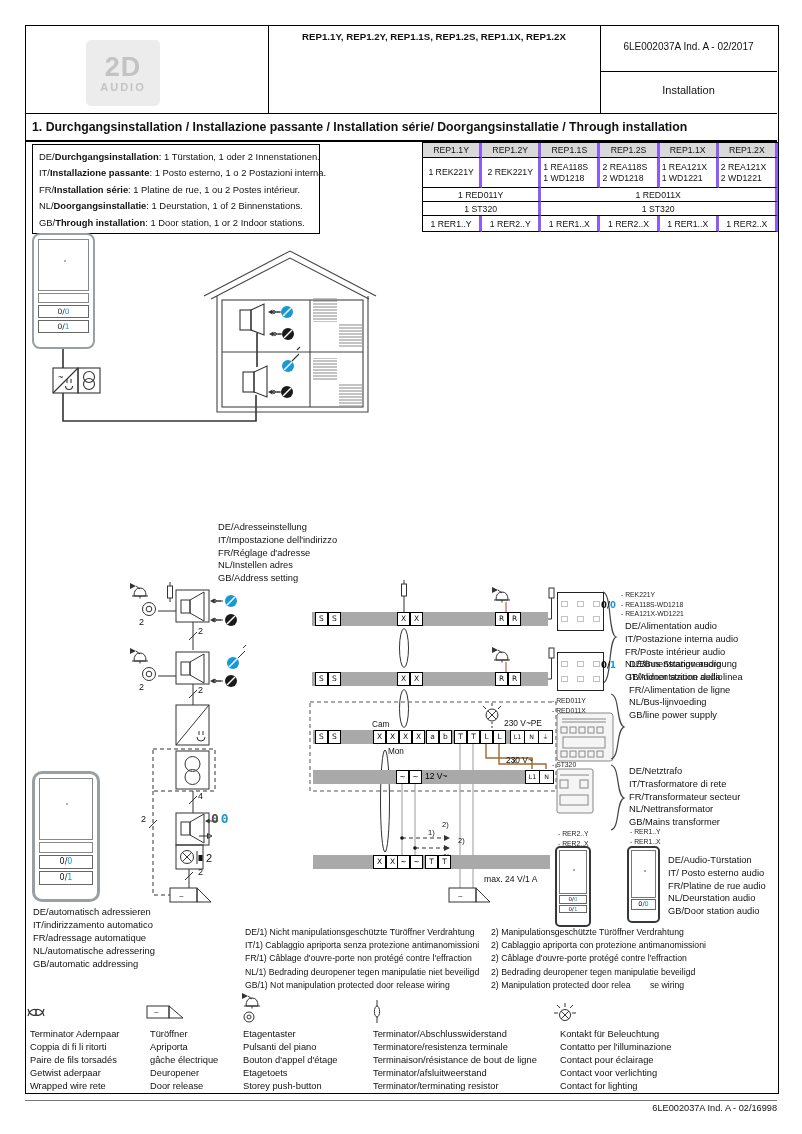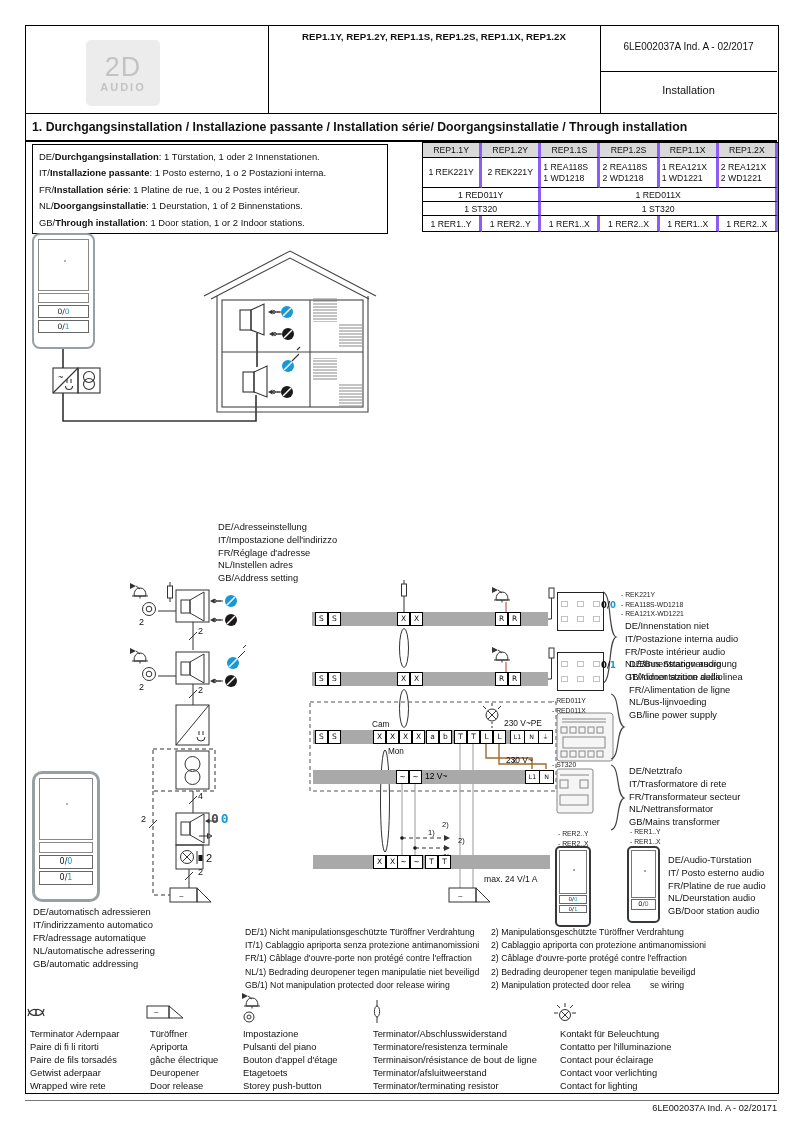--- a/index.html
+++ b/index.html
@@ -7,29 +7,29 @@
         font-family:"Liberation Sans",sans-serif;overflow:hidden}
   .bold{font-weight:bold}
   .blu{color:#1899d2}
   svg.art{position:absolute;left:0;top:0;pointer-events:none}
   svg.art text{font-family:"Liberation Sans",sans-serif;fill:#111;stroke:none}
   
   .ln{position:absolute;background:#000}
   
   .logo{position:absolute;left:86px;top:40px;width:74px;height:66px;background:#ececec;border-radius:5px;
         display:flex;flex-direction:column;align-items:center;justify-content:center;color:#c3c3c3}
-  .logo .l1{font-size:27px;font-weight:normal;line-height:27px;letter-spacing:1px}
+  .logo .l1{font-size:27px;font-weight:bold;line-height:27px;letter-spacing:1px}
   .logo .l2{font-size:11px;font-weight:bold;letter-spacing:2px}
   .hmodels{position:absolute;left:268px;top:31px;width:332px;text-align:center;font-size:9.7px;font-weight:bold}
   .hdesc{position:absolute;left:268px;top:47px;width:332px;text-align:center;font-size:9.4px;font-weight:bold;line-height:12.6px}
   .href1{position:absolute;left:600px;top:41px;width:177px;text-align:center;font-size:10px}
   .href2{position:absolute;left:600px;top:84px;width:177px;text-align:center;font-size:11px}
   .stitle{position:absolute;left:32px;top:120px;font-size:12.3px;font-weight:bold;white-space:nowrap}
   
-  .intro{position:absolute;left:32px;top:144px;width:356px;height:90px;border:1.2px solid #000;
+  .intro{position:absolute;left:32px;top:144px;width:288px;height:90px;border:1.2px solid #000;
          font-size:9.4px;line-height:16.4px;padding:4px 12px 0 6px;box-sizing:border-box}
   .intro div{white-space:nowrap}
   
   .pt{position:absolute;left:422px;top:142px;width:356px;border-left:1px solid #000;border-top:1px solid #000;font-size:8.7px}
   .pt .r{display:flex}
   .pt .c{border-right:3px solid #8b5cf6;border-bottom:1px solid #000;box-sizing:border-box;
          display:flex;flex-direction:column;justify-content:center;align-items:center;text-align:center}
   .pt .hd{background:#d9d9d9;height:15px;width:59.17px}
   .pt .k{height:30px;width:59.17px;line-height:10.6px;align-items:flex-start;padding-left:2px;text-align:left}
   .pt .k.ctr1{align-items:center;padding-left:0}
@@ -499,21 +499,21 @@
   <div class="addrlabel" style="left:601px;top:660px">
     <span>0/</span><span class="blu">1</span>
   </div>
 
   <div class="tiny" style="left:621px;top:590px">
     <div>- REK221Y</div>
     <div>- REA118S-WD1218</div>
     <div>- REA121X-WD1221</div>
   </div>
   <div class="lang" style="left:625px;top:620px">
-    <div>DE/Innenstation niet</div>
+    <div>DE/Alimentation audio</div>
     <div>IT/Postazione interna audio</div>
     <div>FR/Poste intérieur audio</div>
     <div>NL/Binnenstation audio</div>
     <div>GB/Indoor station audio</div>
   </div>
   <div class="tiny" style="left:552px;top:696px">
     <div>- RED011Y</div>
     <div>- RED011X</div>
   </div>
   <div class="lang" style="left:629px;top:658px">
@@ -607,34 +607,34 @@
         <span class="nb">2) Bedrading deuropener tegen manipulatie beveiligd</span>
       </div>
     <div class="row">
         <span class="na">GB/1) Not manipulation protected door release wiring</span>
         <span class="nb">2) Manipulation protected door relea        se wiring</span>
       </div>
   </div>
 
   <div class="legcol" style="left:30px">
     <div>Terminator Adernpaar</div>
-    <div>Paire di fi li ritorti</div>
+    <div>Coppia di fi li ritorti</div>
     <div>Paire de fils torsadés</div>
     <div>Getwist aderpaar</div>
     <div>Wrapped wire rete</div>
   </div>
   <div class="legcol" style="left:150px">
     <div>Türöffner</div>
     <div>Apriporta</div>
     <div>gâche électrique</div>
     <div>Deuropener</div>
     <div>Door release</div>
   </div>
   <div class="legcol" style="left:243px">
-    <div>Impostazione</div>
+    <div>Etagentaster</div>
     <div>Pulsanti del piano</div>
     <div>Bouton d'appel d'étage</div>
     <div>Etagetoets</div>
     <div>Storey push-button</div>
   </div>
   <div class="legcol" style="left:373px">
     <div>Terminator/Abschlusswiderstand</div>
     <div>Terminatore/resistenza terminale</div>
     <div>Terminaison/résistance de bout de ligne</div>
     <div>Terminator/afsluitweerstand</div>
@@ -642,15 +642,15 @@
   </div>
   <div class="legcol" style="left:560px">
     <div>Kontakt für Beleuchtung</div>
     <div>Contatto per l'illuminazione</div>
     <div>Contact pour éclairage</div>
     <div>Contact voor verlichting</div>
     <div>Contact for lighting</div>
   </div>
 
   <div class="ln" style="left:25px;top:1100px;width:752px;height:1px;background:#777"></div>
-  <div class="footer">6LE002037A Ind. A - 02/20171</div>
+  <div class="footer">6LE002037A Ind. A - 02/16998</div>
 
 </div>
 
 </body></html>

